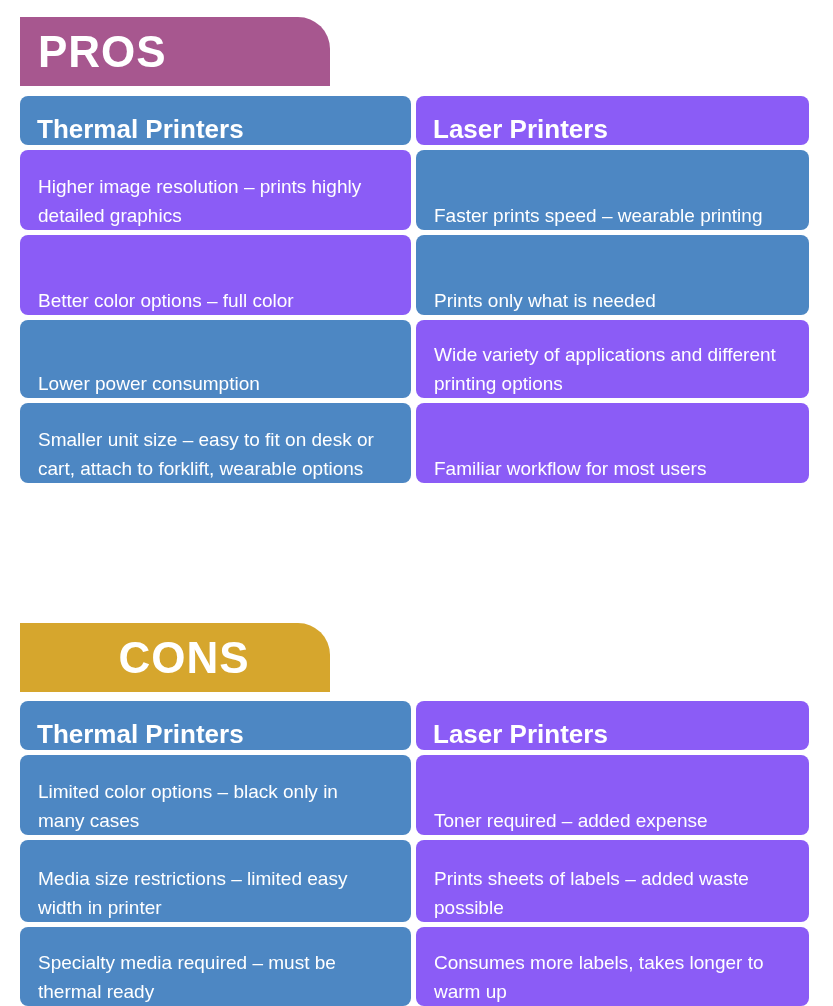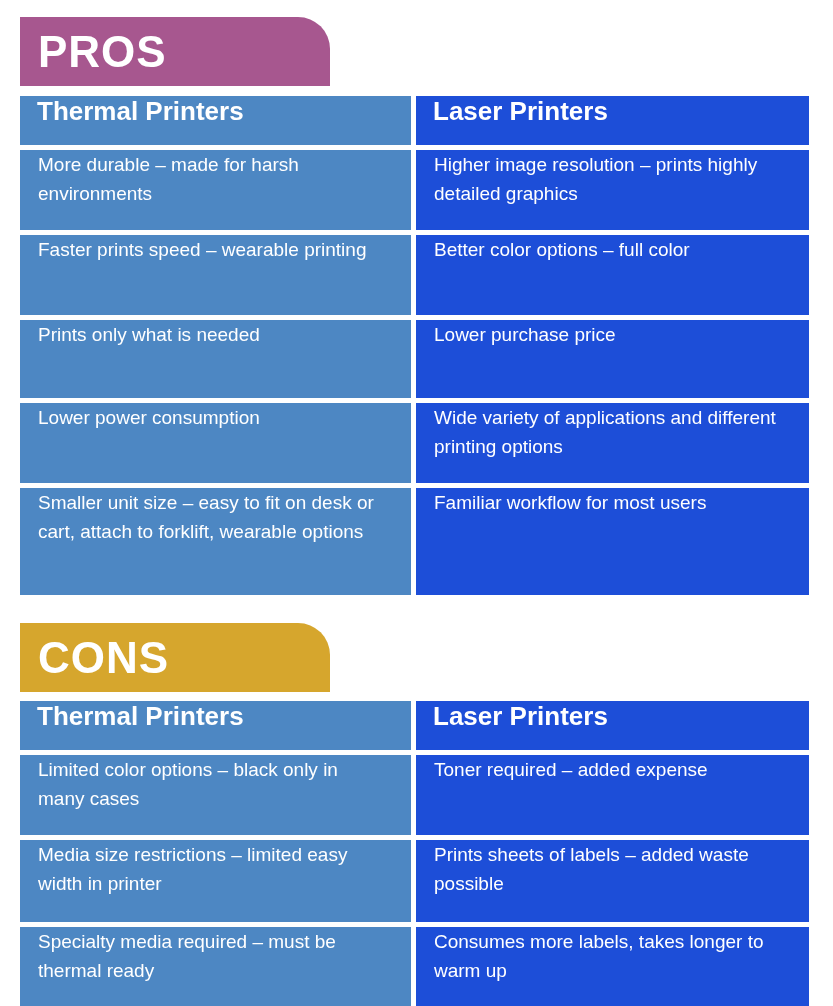--- a/index.html
+++ b/index.html
@@ -31,45 +31,47 @@
     font-weight: bold;
     letter-spacing: 1px;
   }
   .banner.pros {
     background: #A7578F;
     margin-bottom: 10px;
   }
   .banner.cons {
     background: #D6A62D;
     margin-bottom: 9px;
+    justify-content: center;
   }
   .section-cons {
     margin-top: 28px;
   }
   .grid {
     display: grid;
     grid-template-columns: 391px 393px;
     column-gap: 5px;
     row-gap: 5px;
   }
   .grid.pros-grid {
     grid-template-rows: 49px 80px 80px 78px 80px 107px;
   }
   .grid.cons-grid {
     grid-template-rows: 49px 80px 82px 79px;
   }
   .cell {
     box-sizing: border-box;
     display: flex;
-    align-items: flex-start;
+    align-items: flex-end;
     color: #ffffff;
     padding: 0 26px 0 18px;
+    border-radius: 8px;
   }
   .cell.light { background: #4D87C3; }
-  .cell.dark  { background: #1d4ed8; }
+  .cell.dark  { background: #8b5cf6; }
   .cell.header {
     font-weight: bold;
     font-size: 26px;
     padding-left: 17px;
   }
   .cell .txt {
     font-size: 19px;
     line-height: 29px;
   }
 </style>
@@ -83,39 +85,33 @@
       <span>PROS</span>
     </div>
     <div class="grid pros-grid">
       <div class="cell light header">
         <span>Thermal Printers</span>
       </div>
       <div class="cell dark header">
         <span>Laser Printers</span>
       </div>
 
-      <div class="cell light">
-        <span class="txt">More durable – made for harsh environments</span>
-      </div>
       <div class="cell dark">
         <span class="txt">Higher image resolution – prints highly detailed graphics</span>
       </div>
 
       <div class="cell light">
         <span class="txt">Faster prints speed – wearable printing</span>
       </div>
       <div class="cell dark">
         <span class="txt">Better color options – full color</span>
       </div>
 
       <div class="cell light">
         <span class="txt">Prints only what is needed</span>
-      </div>
-      <div class="cell dark">
-        <span class="txt">Lower purchase price</span>
       </div>
 
       <div class="cell light">
         <span class="txt">Lower power consumption</span>
       </div>
       <div class="cell dark">
         <span class="txt">Wide variety of applications and different printing options</span>
       </div>
 
       <div class="cell light">

